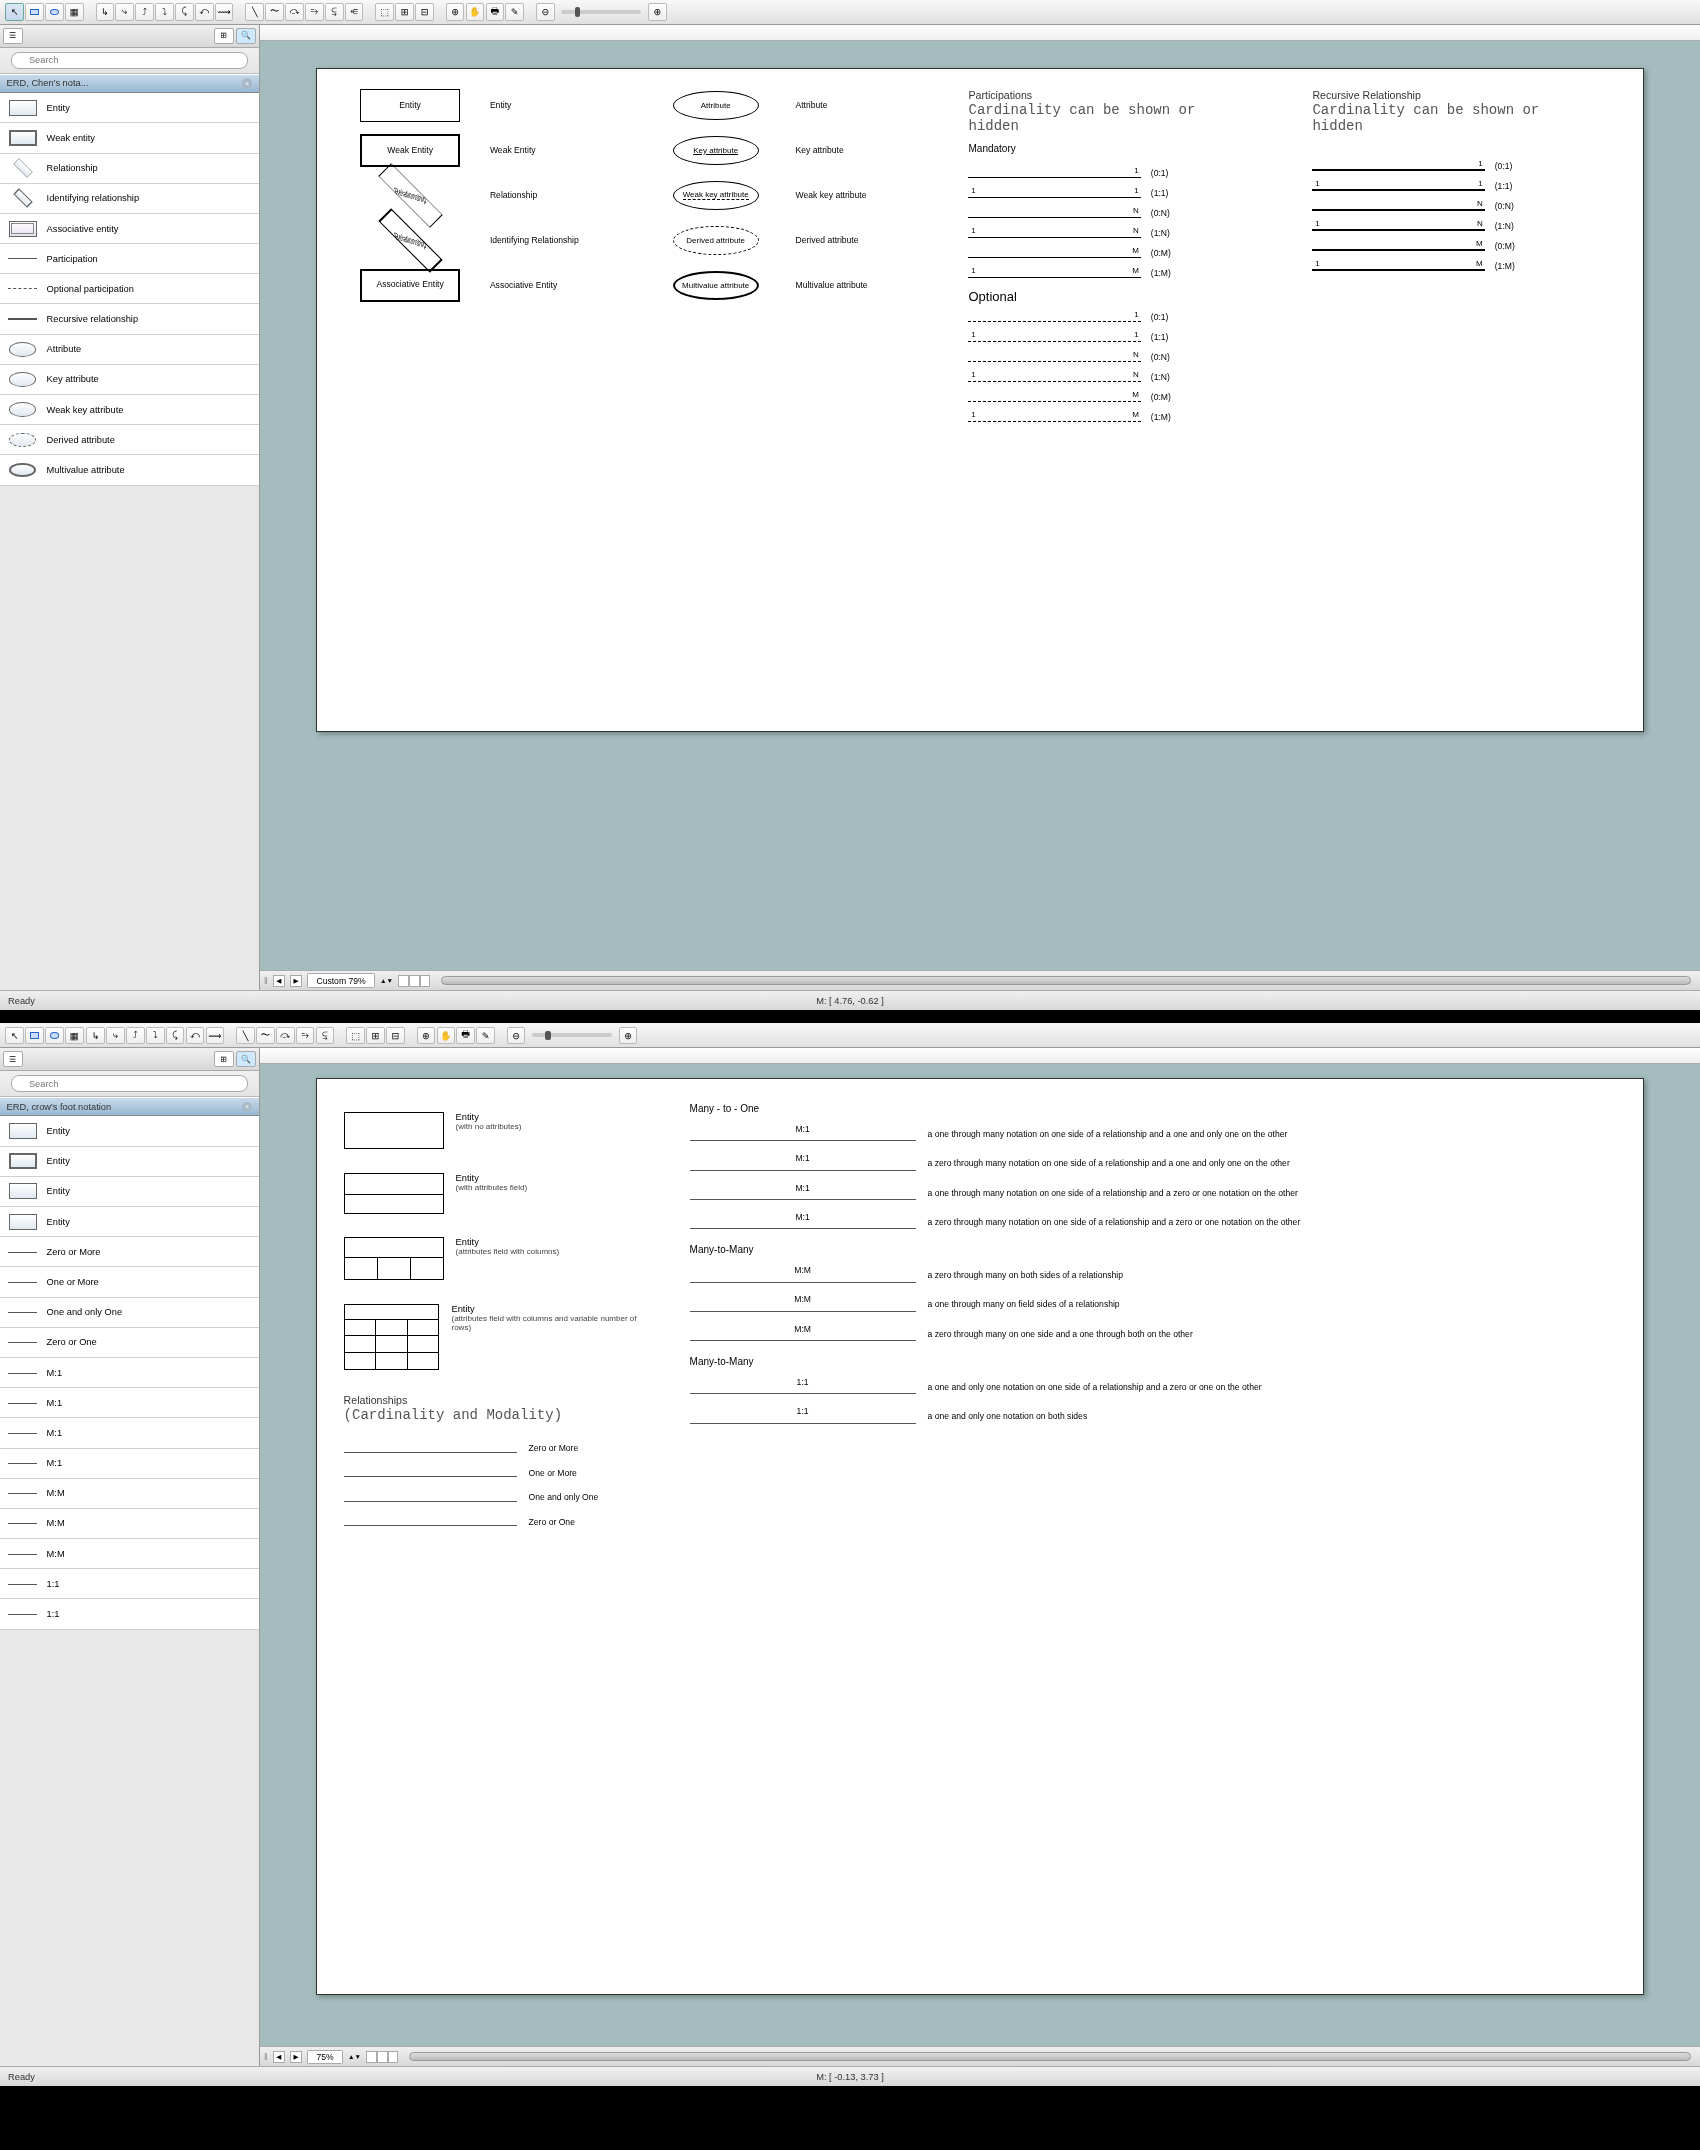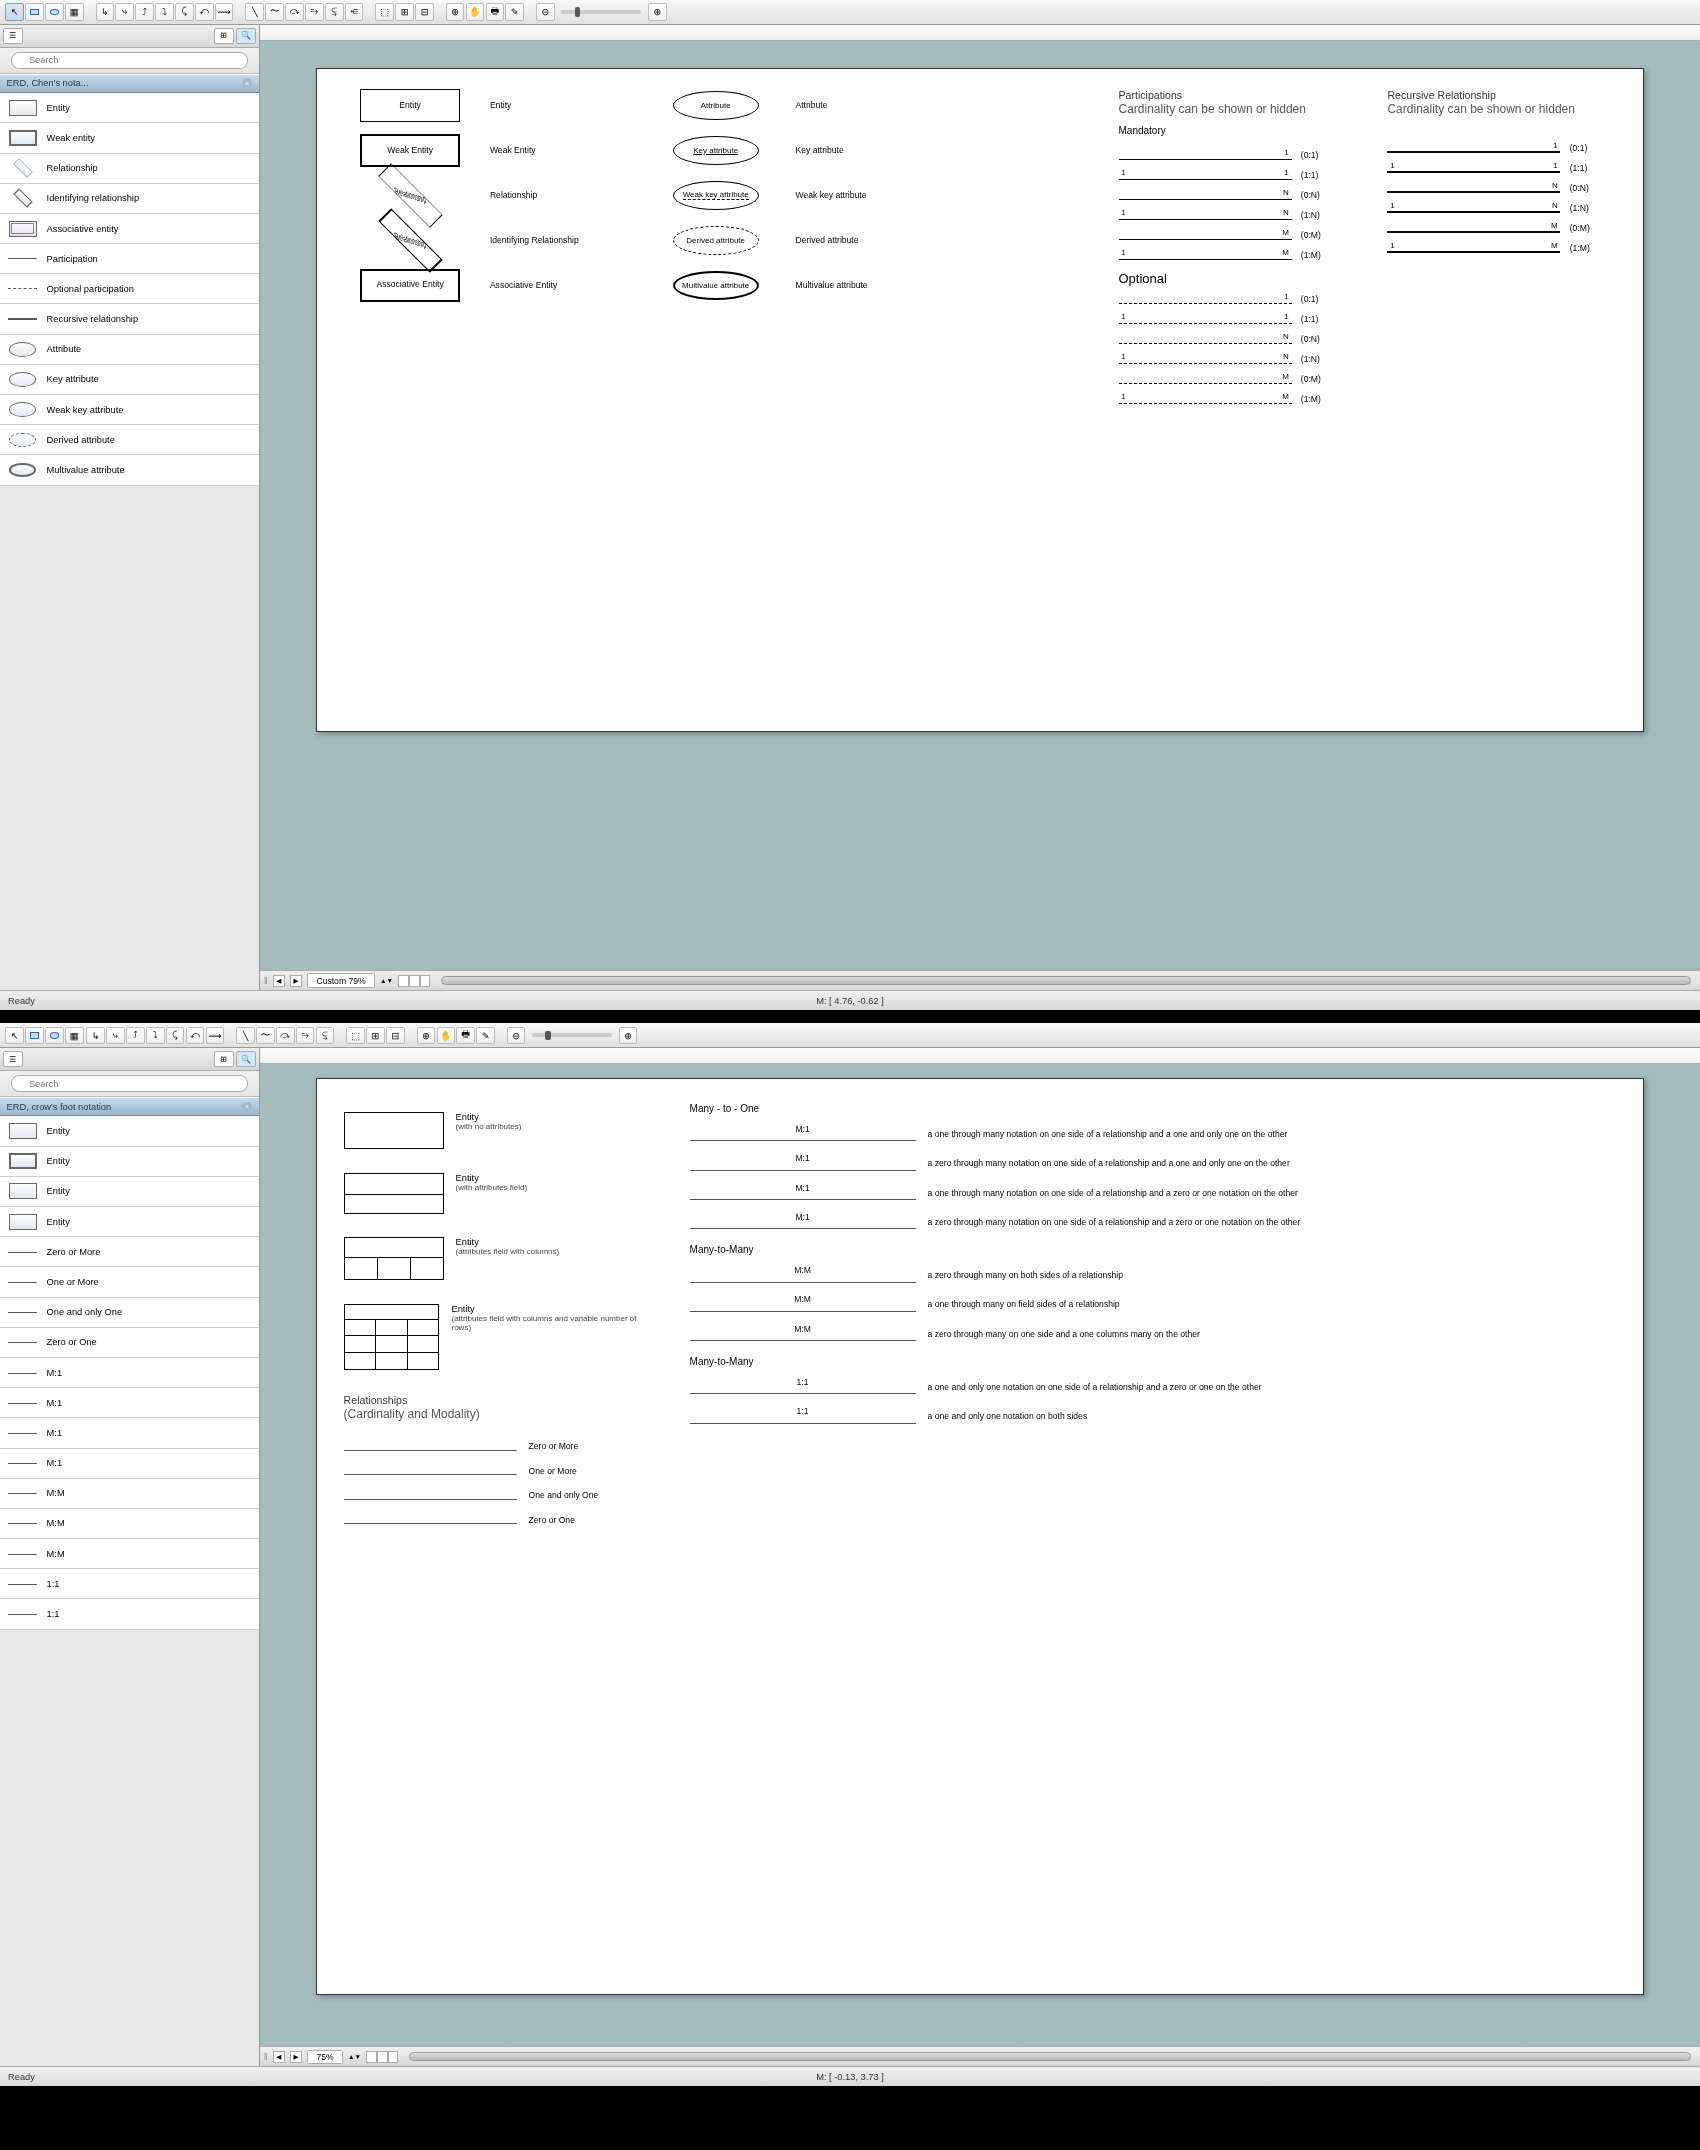--- a/index.html
+++ b/index.html
@@ -48,21 +48,21 @@
 .shape-attr { width: 26.6px; height: 14.6px; border: 0.7px solid #666; border-radius: 50%; background: linear-gradient(#fff,#e0e8f0); }
 .shape-attr.derived { border: 0.7px dashed #666; }
 .shape-attr.multi { border: 2px double #666; }
 .shape-line { width: 29px; height: 0; border-top: 0.7px solid #555; }
 .shape-line.double { border-top: 2px double #555; height:2px; }
 .shape-crow { width: 29px; height: 9.3px; position:relative; }
 .shape-crow::before { content:''; position:absolute; left:0; right:0; top:50%; border-top:0.7px solid #555; }
 
 
 .section-title { font-size: 10.6px; color: #333; margin-bottom: 1.3px; }
-.section-sub { font-size: 12px; color: #555; margin-bottom: 9.3px; }
+.section-sub { font-size: 14px; color: #555; margin-bottom: 9.3px; font-family: Liberation Mono, monospace; }
 .erd-grid { display: grid; grid-template-columns: 133px 146px 133px 133px; gap: 12px 13.3px; align-items: center; font-size: 8.6px; }
 .erd-shape-box { display:flex; align-items:center; justify-content:center; }
 .erd-entity-canvas { width: 100px; height: 33px; border: 0.7px solid #000; display:flex; align-items:center; justify-content:center; font-size:8.6px; }
 .erd-weak-canvas { width: 100px; height: 33px; border: 2px double #000; display:flex; align-items:center; justify-content:center; font-size:8.6px; }
 .erd-diamond { width: 73px; height: 33px; border: 0.7px solid #000; transform: rotate(45deg) scaleY(0.55); display:flex; align-items:center; justify-content:center; }
 .erd-diamond-inner { transform: rotate(-45deg) scaleY(1.8); font-size:7.3px; }
 .erd-diamond.dbl { border: 2px double #000; }
 .erd-attr-ellipse { width: 86px; height: 29px; border: 0.7px solid #000; border-radius: 50%; display:flex; align-items:center; justify-content:center; font-size:8px; }
 .erd-attr-ellipse.key { text-decoration: underline; }
 .erd-attr-ellipse.dashed { border-style: dashed; }
@@ -779,21 +779,21 @@
                   <div class="rel-line-row">
                     <div class="rel-line">
                       <span class="lbl">M:M</span>
                     </div>
                     <div class="rel-desc">a one through many on field sides of a relationship</div>
                   </div>
                   <div class="rel-line-row">
                     <div class="rel-line">
                       <span class="lbl">M:M</span>
                     </div>
-                    <div class="rel-desc">a zero through many on one side and a one columns many on the other</div>
+                    <div class="rel-desc">a zero through many on one side and a one through both on the other</div>
                   </div>
                 </div>
               <div class="rel-section-title">Many-to-Many</div>
               <div id="oo-rows">
                   <div class="rel-line-row">
                     <div class="rel-line">
                       <span class="lbl">1:1</span>
                     </div>
                     <div class="rel-desc">a one and only one notation on one side of a relationship and a zero or one on the other</div>
                   </div>

